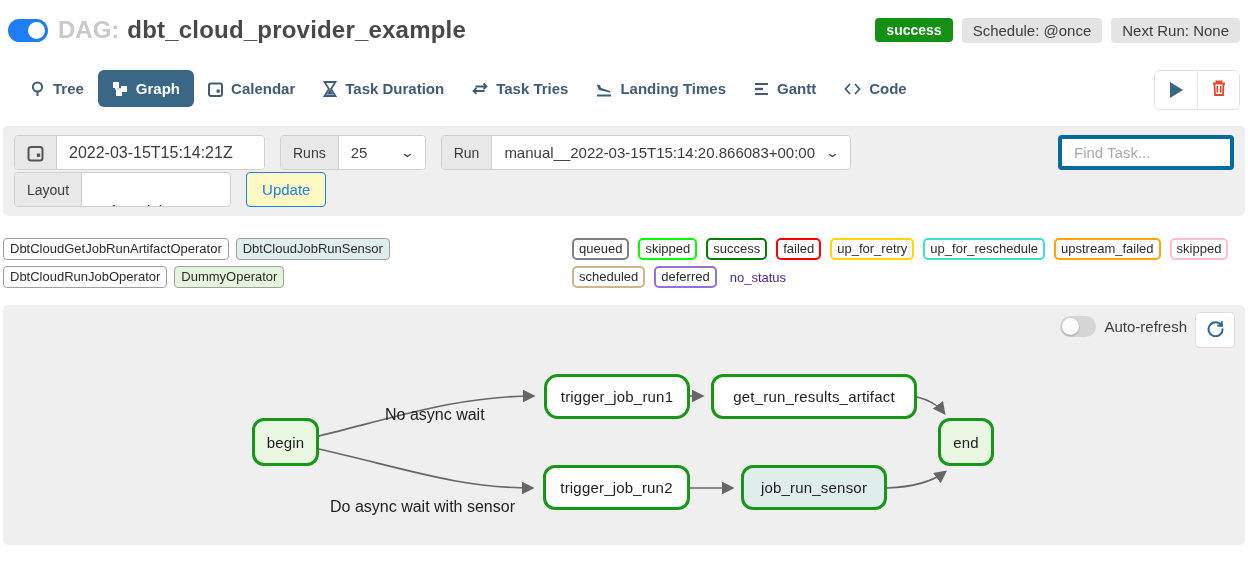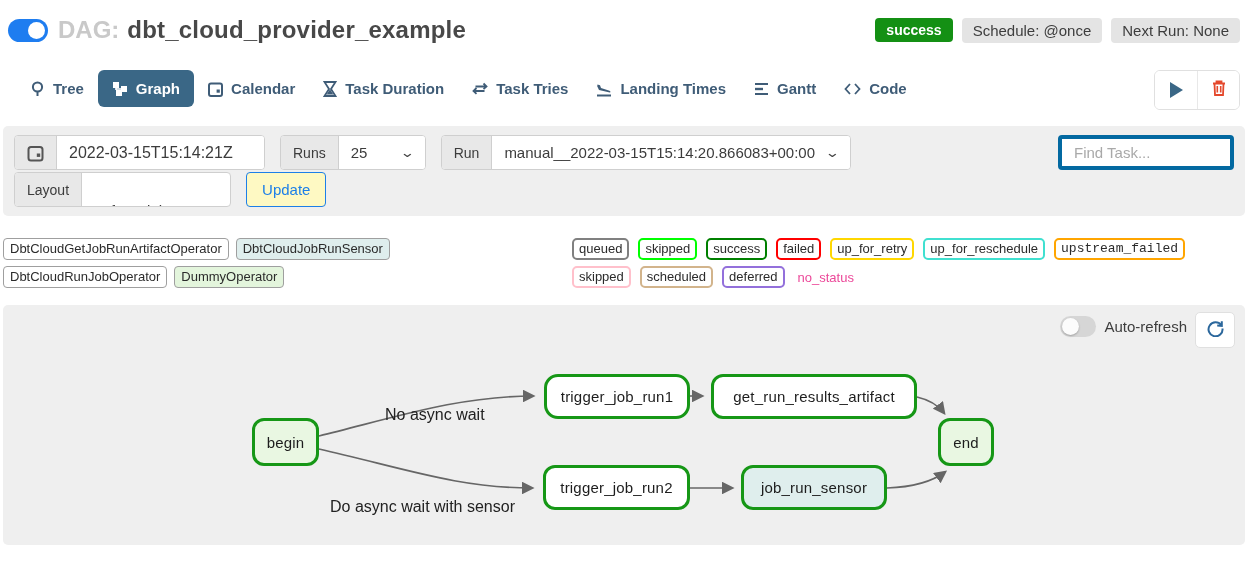--- a/index.html
+++ b/index.html
@@ -37,21 +37,21 @@
   .find-task { margin-left:auto; width:176px; height:35px; border:4px solid #0369a1; border-radius:4px; padding:0 12px; font-size:15px; color:#3c3c3c; outline:none; background:#fff; font-family:"Liberation Sans", sans-serif; }
   .find-task::placeholder { color:#a9a9a9; }
   .update-btn { height:35px; padding:0 15px; background:#fef9c3; border:1.5px solid #1d7fe8; color:#1d7fe8; font-size:15px; font-weight:500; border-radius:4px; cursor:pointer; font-family:"Liberation Sans", sans-serif; }
 
   
   .legend { display:flex; margin:22px 3px 0 3px; gap:26px; align-items:flex-start; }
   .legend-ops { width:543px; display:flex; flex-wrap:wrap; gap:6px 7px; }
   .legend-states { flex:1; display:flex; flex-wrap:wrap; gap:6px 9px; align-items:center; }
   .op-badge { font-size:13px; color:#2b2b2b; border:1px solid #9f9f9f; border-radius:4px; padding:2px 6px 3px; background:#fff; white-space:nowrap; }
   .st-badge { font-size:13px; color:#2b2b2b; border:2px solid #888; border-radius:5px; padding:1px 5px 2px; background:#fff; white-space:nowrap; }
-  .st-none { border:none; background:transparent; padding:2px 4px; color:#ec4899; }
+  .st-none { border:none; background:transparent; padding:2px 4px; color:#4c1d95; }
 
   
   .graph-panel { margin:17px 3px 0 3px; height:240px; background:#efefef; border-radius:5px; position:relative; }
   .auto-refresh { position:absolute; top:11px; right:58px; display:flex; align-items:center; gap:8px; }
   .ar-toggle { width:36px; height:21px; border-radius:11px; background:#d6d6d6; position:relative; cursor:pointer; }
   .ar-toggle .knob { position:absolute; left:2px; top:2px; width:17px; height:17px; border-radius:50%; background:#fcfcfc; box-shadow:0 1px 2px rgba(0,0,0,.25); }
   .ar-label { font-size:15px; color:#3d3d3d; }
   .refresh-btn { position:absolute; top:7px; right:10px; width:40px; height:36px; background:#fff; border:1px solid #e0e0e0; border-radius:5px; display:flex; align-items:center; justify-content:center; cursor:pointer; }
   .edges-svg { position:absolute; left:0; top:0; width:100%; height:100%; }
   .g-node { position:absolute; border:3px solid #169716; border-radius:12px; display:flex; align-items:center; justify-content:center; font-size:15px; color:#1d1d1d; cursor:pointer; letter-spacing:.2px; }
@@ -209,21 +209,21 @@
       <span class="op-badge" style="background: rgb(255, 255, 255);">DbtCloudRunJobOperator</span>
       <span class="op-badge" style="background: rgb(227, 245, 220);">DummyOperator</span>
     </div>
   <div class="legend-states" id="legend-states">
       <span class="st-badge" style="border-color: rgb(128, 128, 128);">queued</span>
       <span class="st-badge" style="border-color: rgb(0, 255, 0);">skipped</span>
       <span class="st-badge" style="border-color: rgb(0, 128, 0);">success</span>
       <span class="st-badge" style="border-color: rgb(255, 0, 0);">failed</span>
       <span class="st-badge" style="border-color: rgb(255, 215, 0);">up_for_retry</span>
       <span class="st-badge" style="border-color: rgb(64, 224, 208);">up_for_reschedule</span>
-      <span class="st-badge" style="border-color: rgb(255, 165, 0); font-family: Liberation Mono, monospace;">upstream_failed</span>
+      <span class="st-badge" style="border-color: rgb(255, 165, 0);">upstream_failed</span>
       <span class="st-badge" style="border-color: rgb(255, 192, 203);">skipped</span>
       <span class="st-badge" style="border-color: rgb(210, 180, 140);">scheduled</span>
       <span class="st-badge" style="border-color: rgb(147, 112, 219);">deferred</span>
       <span class="st-badge st-none">no_status</span>
     </div>
 </div>
 
 <div class="graph-panel">
   <svg class="edges-svg" viewBox="0 0 1242 240">
     <defs>

